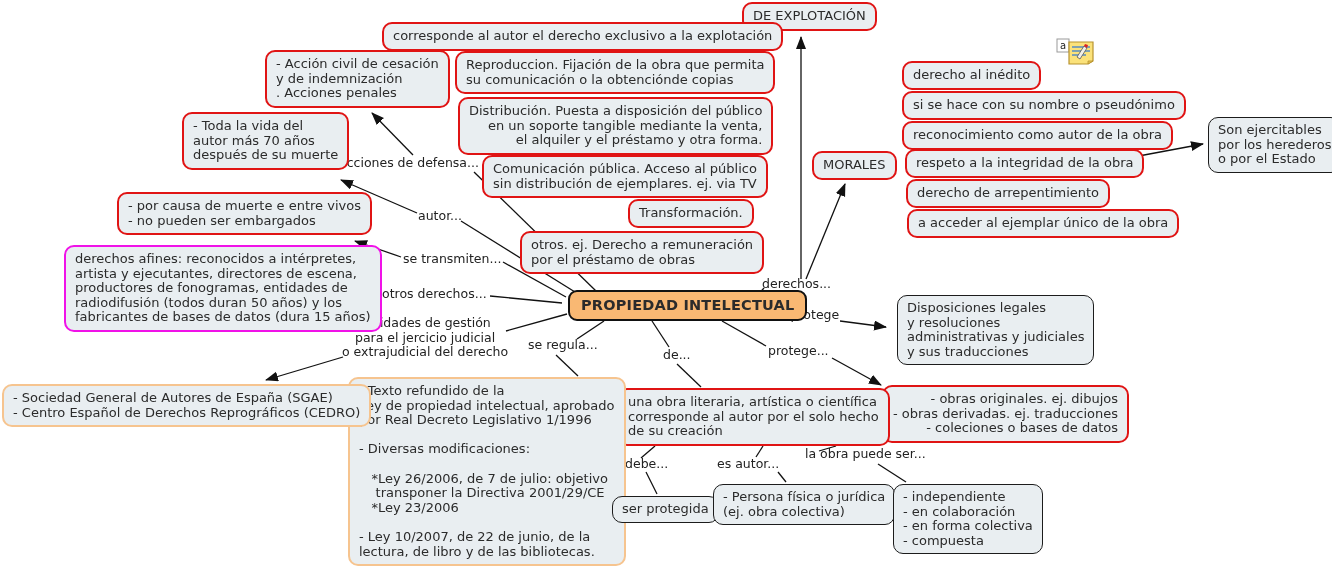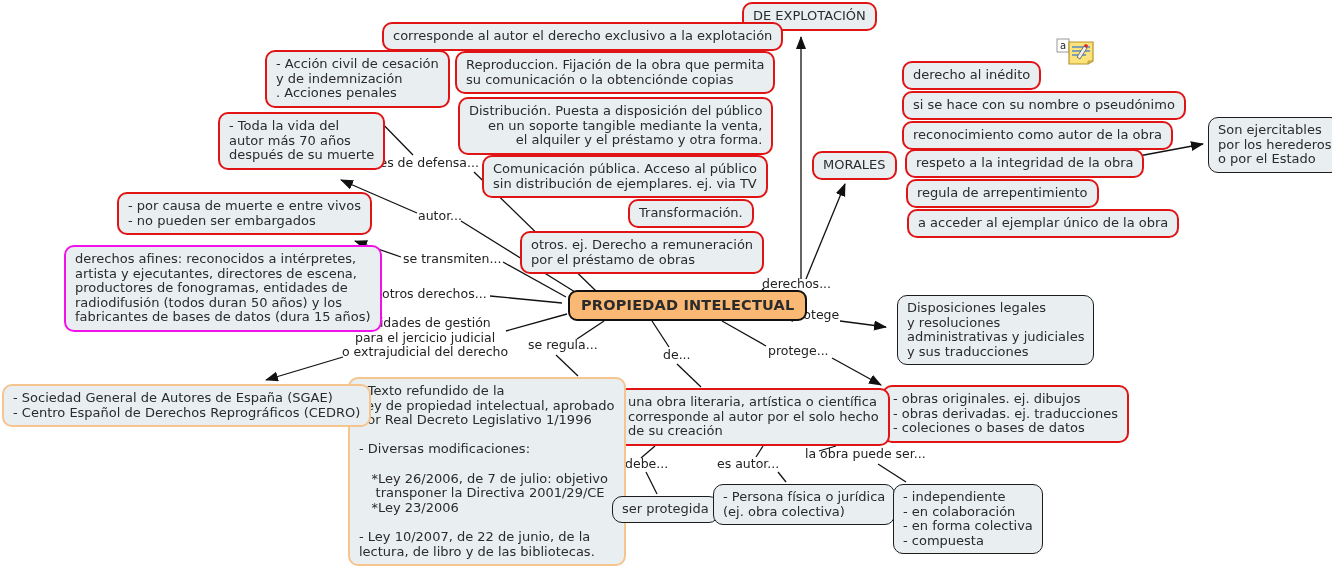--- a/index.html
+++ b/index.html
@@ -82,46 +82,46 @@
     <div class="node s-red" style="left: 455px; top: 51px;"><span class="txt">Reproduccion. Fijación de la obra que permita
 su comunicación o la obtenciónde copias</span></div>
     <div class="node s-red" style="left: 458px; top: 97px; text-align: right;"><span class="txt">Distribución. Puesta a disposición del público
 en un soporte tangible mediante la venta,
 el alquiler y el préstamo y otra forma.</span></div>
     <div class="node s-red" style="left: 482px; top: 155px;"><span class="txt">Comunicación pública. Acceso al público
 sin distribución de ejemplares. ej. via TV</span></div>
     <div class="node s-red ta-c" style="left: 628px; top: 199px;"><span class="txt">Transformación.</span></div>
     <div class="node s-red" style="left: 520px; top: 231px;"><span class="txt">otros. ej. Derecho a remuneración
 por el préstamo de obras</span></div>
-    <div class="node s-red" style="left: 182px; top: 112px; margin-left: 36px;"><span class="txt">- Toda la vida del
+    <div class="node s-red" style="left: 182px; top: 112px;"><span class="txt">- Toda la vida del
 autor más 70 años
 después de su muerte</span></div>
     <div class="node s-red" style="left: 117px; top: 192px;"><span class="txt">- por causa de muerte e entre vivos
 - no pueden ser embargados</span></div>
     <div class="node s-magenta" style="left: 64px; top: 245px;"><span class="txt">derechos afines: reconocidos a intérpretes,
 artista y ejecutantes, directores de escena,
 productores de fonogramas, entidades de
 radiodifusión (todos duran 50 años) y los
 fabricantes de bases de datos (dura 15 años)</span></div>
     <div class="node s-center ta-c" style="left: 561px; top: 290px;"><span class="txt">PROPIEDAD INTELECTUAL</span></div>
     <div class="node s-red ta-c" style="left: 812px; top: 151px;"><span class="txt">MORALES</span></div>
     <div class="node s-red" style="left: 902px; top: 61px;"><span class="txt">derecho al inédito</span></div>
     <div class="node s-red" style="left: 902px; top: 91px;"><span class="txt">si se hace con su nombre o pseudónimo</span></div>
     <div class="node s-red" style="left: 902px; top: 121px;"><span class="txt">reconocimiento como autor de la obra</span></div>
     <div class="node s-red" style="left: 905px; top: 149px;"><span class="txt">respeto a la integridad de la obra</span></div>
-    <div class="node s-red" style="left: 906px; top: 179px;"><span class="txt">regula de arrepentimiento</span></div>
+    <div class="node s-red" style="left: 906px; top: 179px;"><span class="txt">derecho de arrepentimiento</span></div>
     <div class="node s-red" style="left: 907px; top: 209px;"><span class="txt">a acceder al ejemplar único de la obra</span></div>
     <div class="node s-black" style="left: 1208px; top: 117px;"><span class="txt">Son ejercitables
 por los herederos
 o por el Estado</span></div>
     <div class="node s-black" style="left: 897px; top: 295px;"><span class="txt">Disposiciones legales
 y resoluciones
 administrativas y judiciales
 y sus traducciones</span></div>
-    <div class="node s-red" style="left: 882px; top: 385px;"><span class="txt">- obras originales. ej. dibujos
+    <div class="node s-red" style="left: 882px; top: 385px; text-align: right;"><span class="txt">- obras originales. ej. dibujos
 - obras derivadas. ej. traducciones
 - coleciones o bases de datos</span></div>
     <div class="node s-red" style="left: 617px; top: 388px;"><span class="txt">una obra literaria, artística o científica
 corresponde al autor por el solo hecho
 de su creación</span></div>
     <div class="node s-peach" style="left: 348px; top: 377px;"><span class="txt">- Texto refundido de la
 Ley de propiedad intelectual, aprobado
 por Real Decreto Legislativo 1/1996
 
 - Diversas modificaciones:

